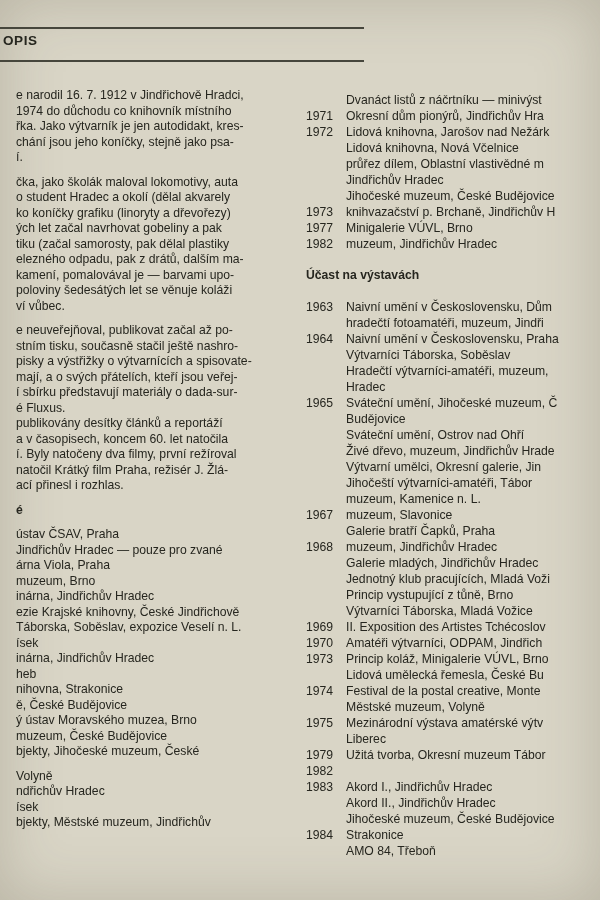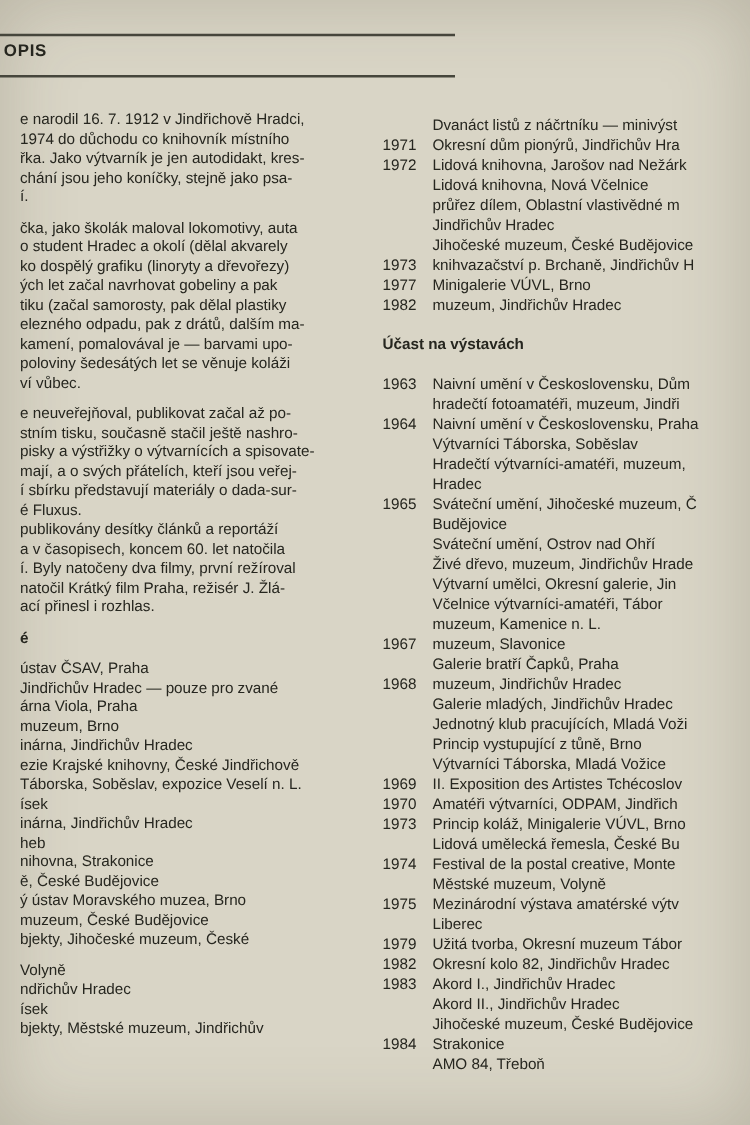--- a/index.html
+++ b/index.html
@@ -52,21 +52,21 @@
 <div class="col-left">
   <div>
       <div class="line">e narodil 16. 7. 1912 v Jindřichově Hradci,</div>
       <div class="line"> 1974 do důchodu co knihovník místního</div>
       <div class="line">řka. Jako výtvarník je jen autodidakt, kres-</div>
       <div class="line">chání jsou jeho koníčky, stejně jako psa-</div>
       <div class="line">í.</div>
       <div class="gap"></div>
       <div class="line">čka, jako školák maloval lokomotivy, auta</div>
       <div class="line">o student Hradec a okolí (dělal akvarely</div>
-      <div class="line">ko dospělý grafiku (linoryty a dřevořezy)</div>
+      <div class="line">ko koníčky grafiku (linoryty a dřevořezy)</div>
       <div class="line">ých let začal navrhovat gobeliny a pak</div>
       <div class="line">tiku (začal samorosty, pak dělal plastiky</div>
       <div class="line">elezného odpadu, pak z drátů, dalším ma-</div>
       <div class="line">kamení, pomalovával je — barvami upo-</div>
       <div class="line">poloviny šedesátých let se věnuje koláži</div>
       <div class="line">ví vůbec.</div>
       <div class="gap"></div>
       <div class="line">e neuveřejňoval, publikovat začal až po-</div>
       <div class="line">stním tisku, současně stačil ještě nashro-</div>
       <div class="line">pisky a výstřižky o výtvarnících a spisovate-</div>
@@ -188,21 +188,21 @@
       <div class="row">
         <span class="year"></span>
         <span class="txt">Živé dřevo, muzeum, Jindřichův Hrade</span>
       </div>
       <div class="row">
         <span class="year"></span>
         <span class="txt">Výtvarní umělci, Okresní galerie, Jin</span>
       </div>
       <div class="row">
         <span class="year"></span>
-        <span class="txt">Včelnice výtvarníci-amatéři, Tábor</span>
+        <span class="txt">Jihočeští výtvarníci-amatéři, Tábor</span>
       </div>
       <div class="row">
         <span class="year"></span>
         <span class="txt">muzeum, Kamenice n. L.</span>
       </div>
       <div class="row">
         <span class="year">1967</span>
         <span class="txt">muzeum, Slavonice</span>
       </div>
       <div class="row">
@@ -260,21 +260,20 @@
       <div class="row">
         <span class="year"></span>
         <span class="txt">Liberec</span>
       </div>
       <div class="row">
         <span class="year">1979</span>
         <span class="txt">Užitá tvorba, Okresní muzeum Tábor</span>
       </div>
       <div class="row">
         <span class="year">1982</span>
-        <span class="txt">Okresní kolo 82, Jindřichův Hradec</span>
       </div>
       <div class="row">
         <span class="year">1983</span>
         <span class="txt">Akord I., Jindřichův Hradec</span>
       </div>
       <div class="row">
         <span class="year"></span>
         <span class="txt">Akord II., Jindřichův Hradec</span>
       </div>
       <div class="row">

